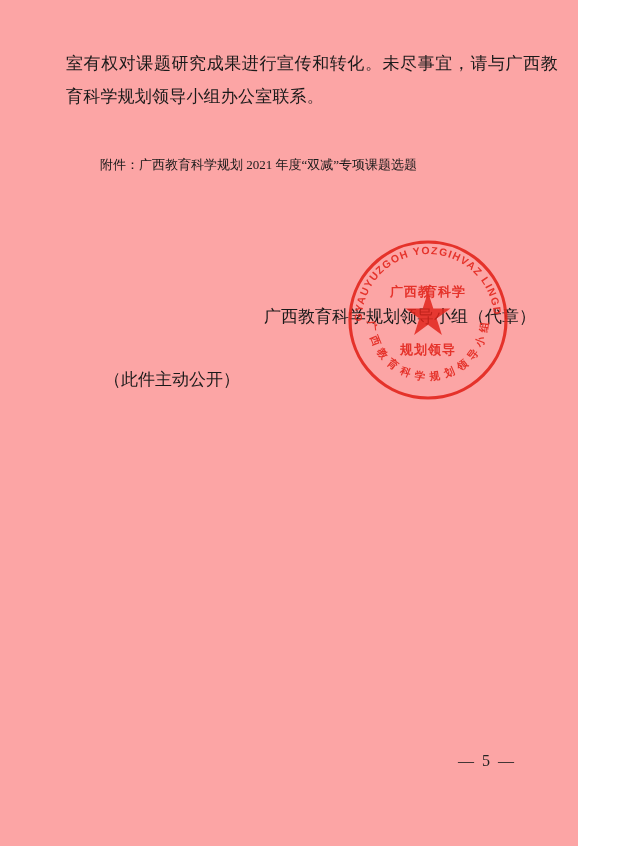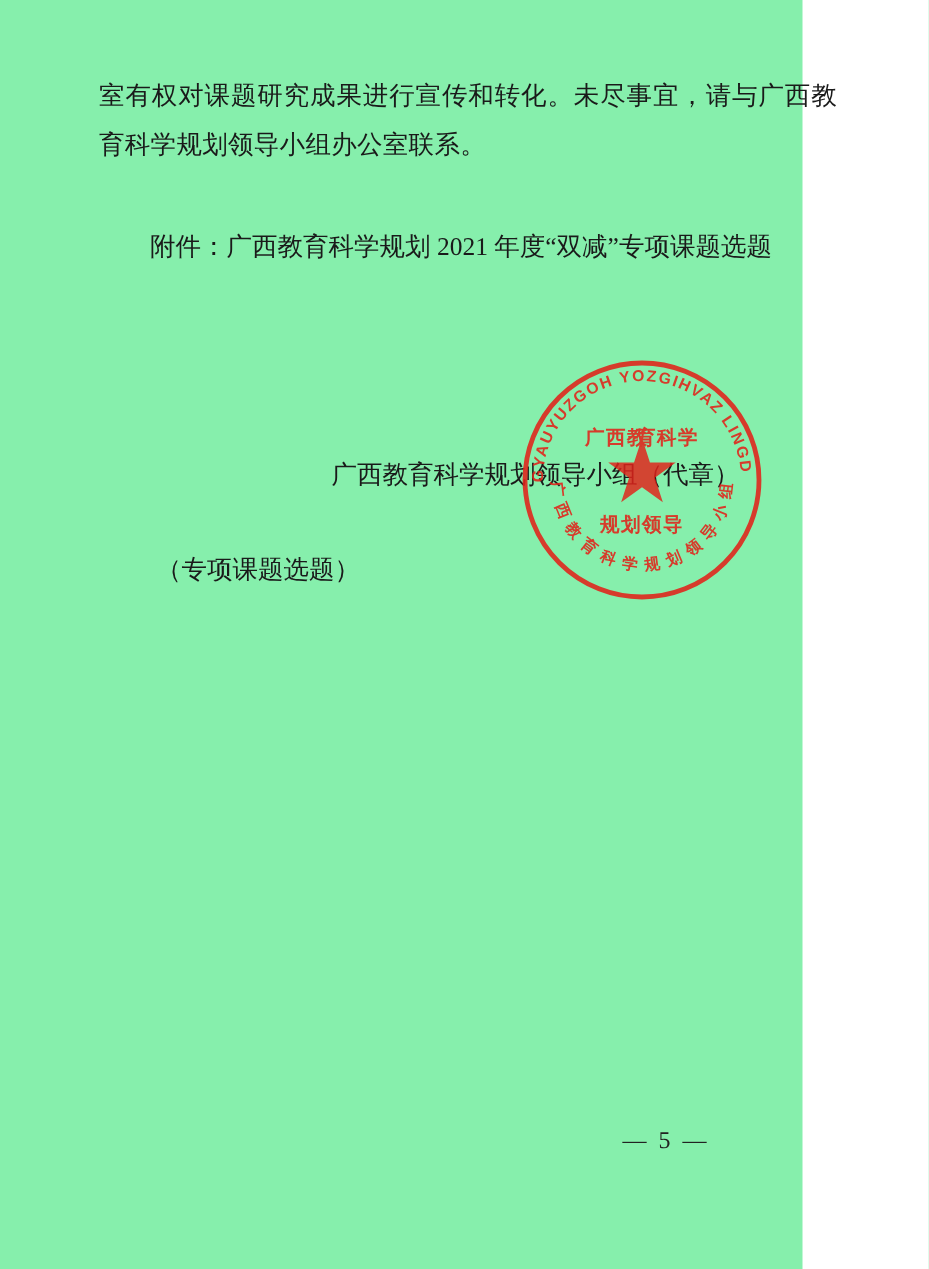--- a/index.html
+++ b/index.html
@@ -11,43 +11,43 @@
     width: 619px;
     height: 846px;
     position: relative;
     font-family: "Liberation Serif", "DejaVu Serif", serif;
     color: #1a1a1a;
     overflow: hidden;
   }
   .page {
     position: absolute;
     left: 0; top: 0;
-    width: 535px;
+    width: 578px;
     height: 846px;
-    background: #86efac;
+    background: #fca5a5;
   }
   .body-text {
     position: absolute;
     left: 66px;
     top: 47px;
     width: 492px;
     font-size: 17px;
     line-height: 33px;
     text-align: justify;
     letter-spacing: 0.2px;
   }
   .body-text p {
     margin: 0;
   }
   .attachment {
     position: absolute;
     left: 66px;
     top: 148px;
     width: 492px;
-    font-size: 17px;
+    font-size: 13px;
     line-height: 33px;
   }
   .attachment .line1 {
     margin: 0;
     text-indent: 34px;
   }
   .attachment .line2 {
     margin: 0;
     padding-left: 100px;
   }
@@ -146,17 +146,17 @@
       <text class="seal-arc-text">
         <textPath href="#arcBottom" startOffset="50%" text-anchor="middle">广 西 教 育 科 学 规 划 领 导 小 组</textPath>
       </text>
       <polygon points="84,56 89.3,72.4 106.5,72.4 92.6,82.5 97.9,98.9 84,88.8 70.1,98.9 75.4,82.5 61.5,72.4 78.7,72.4" fill="#e2231a" opacity="0.95"></polygon>
       <text class="seal-center-text" x="46" y="60" text-anchor="start">广西教</text>
       <text class="seal-center-text" x="122" y="60" text-anchor="end">育科学</text>
       <text class="seal-center-text" x="84" y="118" text-anchor="middle">规划领导</text>
     </svg>
   </div>
 
-  <div class="public-note">（专项课题选题）</div>
+  <div class="public-note">（此件主动公开）</div>
 
   <div class="page-number">— 5 —</div>
 
 </div>
 
 </body></html>

